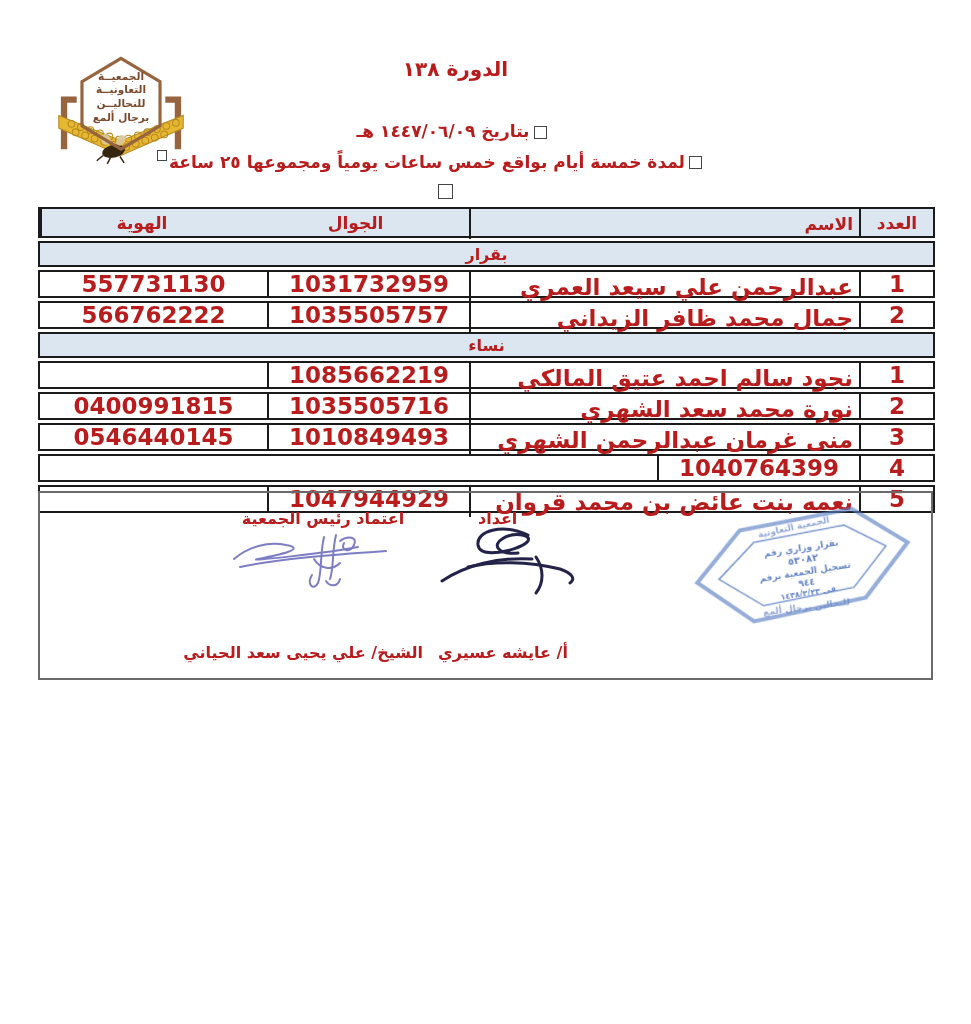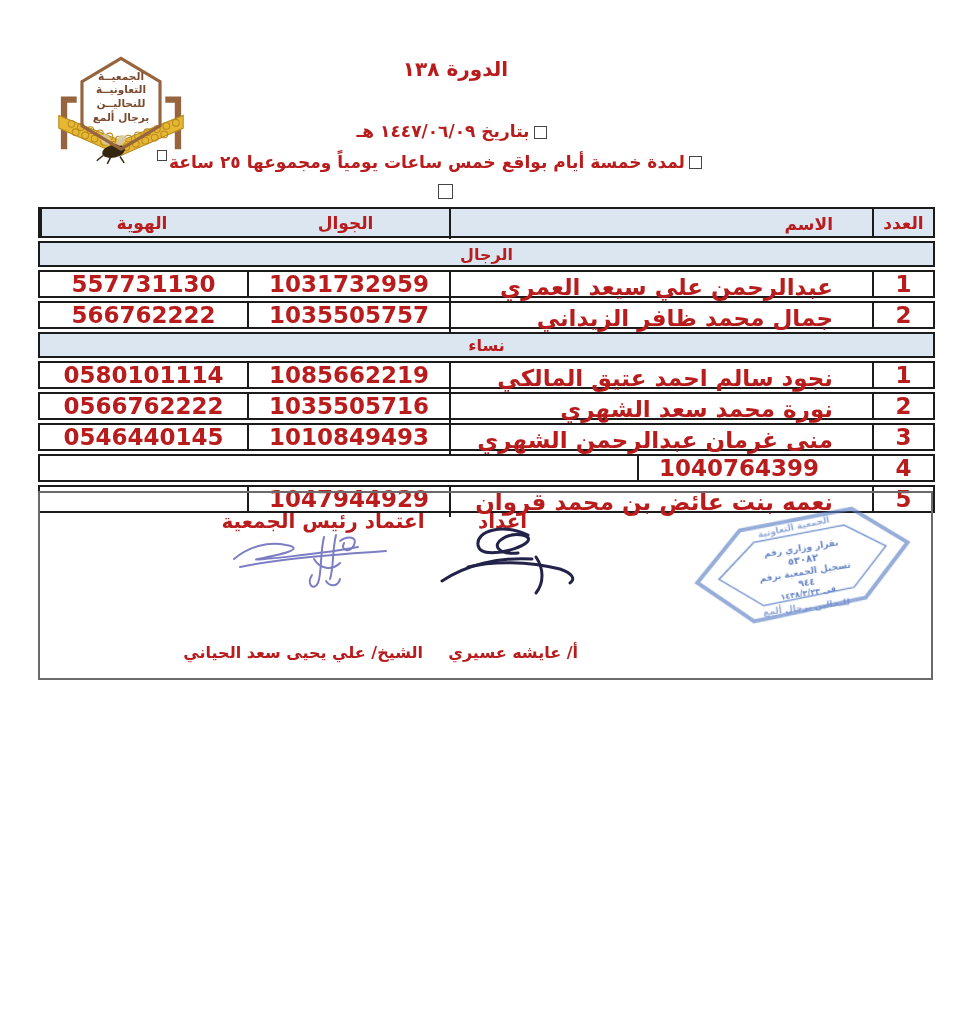--- a/index.html
+++ b/index.html
@@ -54,36 +54,36 @@
     height:26px;background:#dce6f1;
     display:flex;align-items:center;justify-content:center;
     font-size:16px;font-weight:bold;
   }
   .data-row{height:28px;}
   .cell{
     display:flex;align-items:center;justify-content:center;
     font-weight:bold;font-size:23px;box-sizing:border-box;
     white-space:nowrap;overflow:hidden;
   }
-  .c-num{width:61px;border-left:2px solid #1b1b1b;margin-left:33px;}
+  .c-num{width:74px;border-left:2px solid #1b1b1b;}
   .c-name{width:390px;border-left:2px solid #1b1b1b;justify-content:flex-start;padding:15px 6px;}
   .c-id{width:202px;border-left:2px solid #1b1b1b;}
   .c-mobile{flex:1;}
   .head-row .cell{font-size:17px;}
   
   .footer-box{
     position:absolute;left:38px;top:491px;width:895px;height:189px;
     border:2px solid #6a6a6a;box-sizing:border-box;direction:rtl;
   }
-  .sig-label{position:absolute;font-size:20px;font-weight:bold;direction:rtl;white-space:nowrap;}
+  .sig-label{position:absolute;font-size:16px;font-weight:bold;direction:rtl;white-space:nowrap;}
   .lbl-approve{top:16px;left:168px;width:230px;text-align:center;}
   .lbl-prepare{top:16px;left:438px;width:90px;text-align:left;}
   .sig-name{position:absolute;top:108px;font-size:16px;font-weight:bold;direction:rtl;white-space:nowrap;margin-top:42px;}
   .name-approve{left:148px;width:235px;text-align:center;}
-  .name-prepare{left:388px;width:150px;text-align:right;}
+  .name-prepare{left:388px;width:150px;text-align:center;}
   .sig-svg{position:absolute;}
   .sig-president{left:188px;top:36px;}
   .sig-preparer{left:392px;top:28px;}
   .stamp{
     position:absolute;left:648px;top:14px;width:230px;height:118px;
     transform:rotate(-9deg);opacity:.85;filter:blur(.4px);
   }
 </style>
 </head>
 <body>
@@ -155,45 +155,44 @@
   <span class="sq-standalone"></span>
 
   <div class="tbl">
     <div class="trow head-row">
       <div class="cell c-num">العدد</div>
       <div class="cell c-name">الاسم</div>
       <div class="cell c-mobile">الجوال</div>
       <div class="cell c-id">الهوية</div>
     </div>
     <div id="tbl-body">
-        <div class="trow section-row">الرجال</div>
+        <div class="trow section-row">بقرار</div>
         <div class="trow data-row">
           <div class="cell c-num">1</div>
           <div class="cell c-name">عبدالرحمن علي سيعد العمري</div>
           <div class="cell c-id">1031732959</div>
           <div class="cell c-mobile">557731130</div>
         </div>
         <div class="trow data-row">
           <div class="cell c-num">2</div>
           <div class="cell c-name">جمال محمد ظافر الزيداني</div>
           <div class="cell c-id">1035505757</div>
           <div class="cell c-mobile">566762222</div>
         </div>
         <div class="trow section-row">نساء</div>
         <div class="trow data-row">
           <div class="cell c-num">1</div>
           <div class="cell c-name">نجود سالم احمد عتيق المالكي</div>
           <div class="cell c-id">1085662219</div>
-          <div class="cell c-mobile">0580101114</div>
         </div>
         <div class="trow data-row">
           <div class="cell c-num">2</div>
           <div class="cell c-name">نورة محمد سعد الشهري</div>
           <div class="cell c-id">1035505716</div>
-          <div class="cell c-mobile">0566762222</div>
+          <div class="cell c-mobile">0400991815</div>
         </div>
         <div class="trow data-row">
           <div class="cell c-num">3</div>
           <div class="cell c-name">منى غرمان عبدالرحمن الشهري</div>
           <div class="cell c-id">1010849493</div>
           <div class="cell c-mobile">0546440145</div>
         </div>
         <div class="trow data-row">
           <div class="cell c-num">4</div>
           <div class="cell c-id">1040764399</div>

